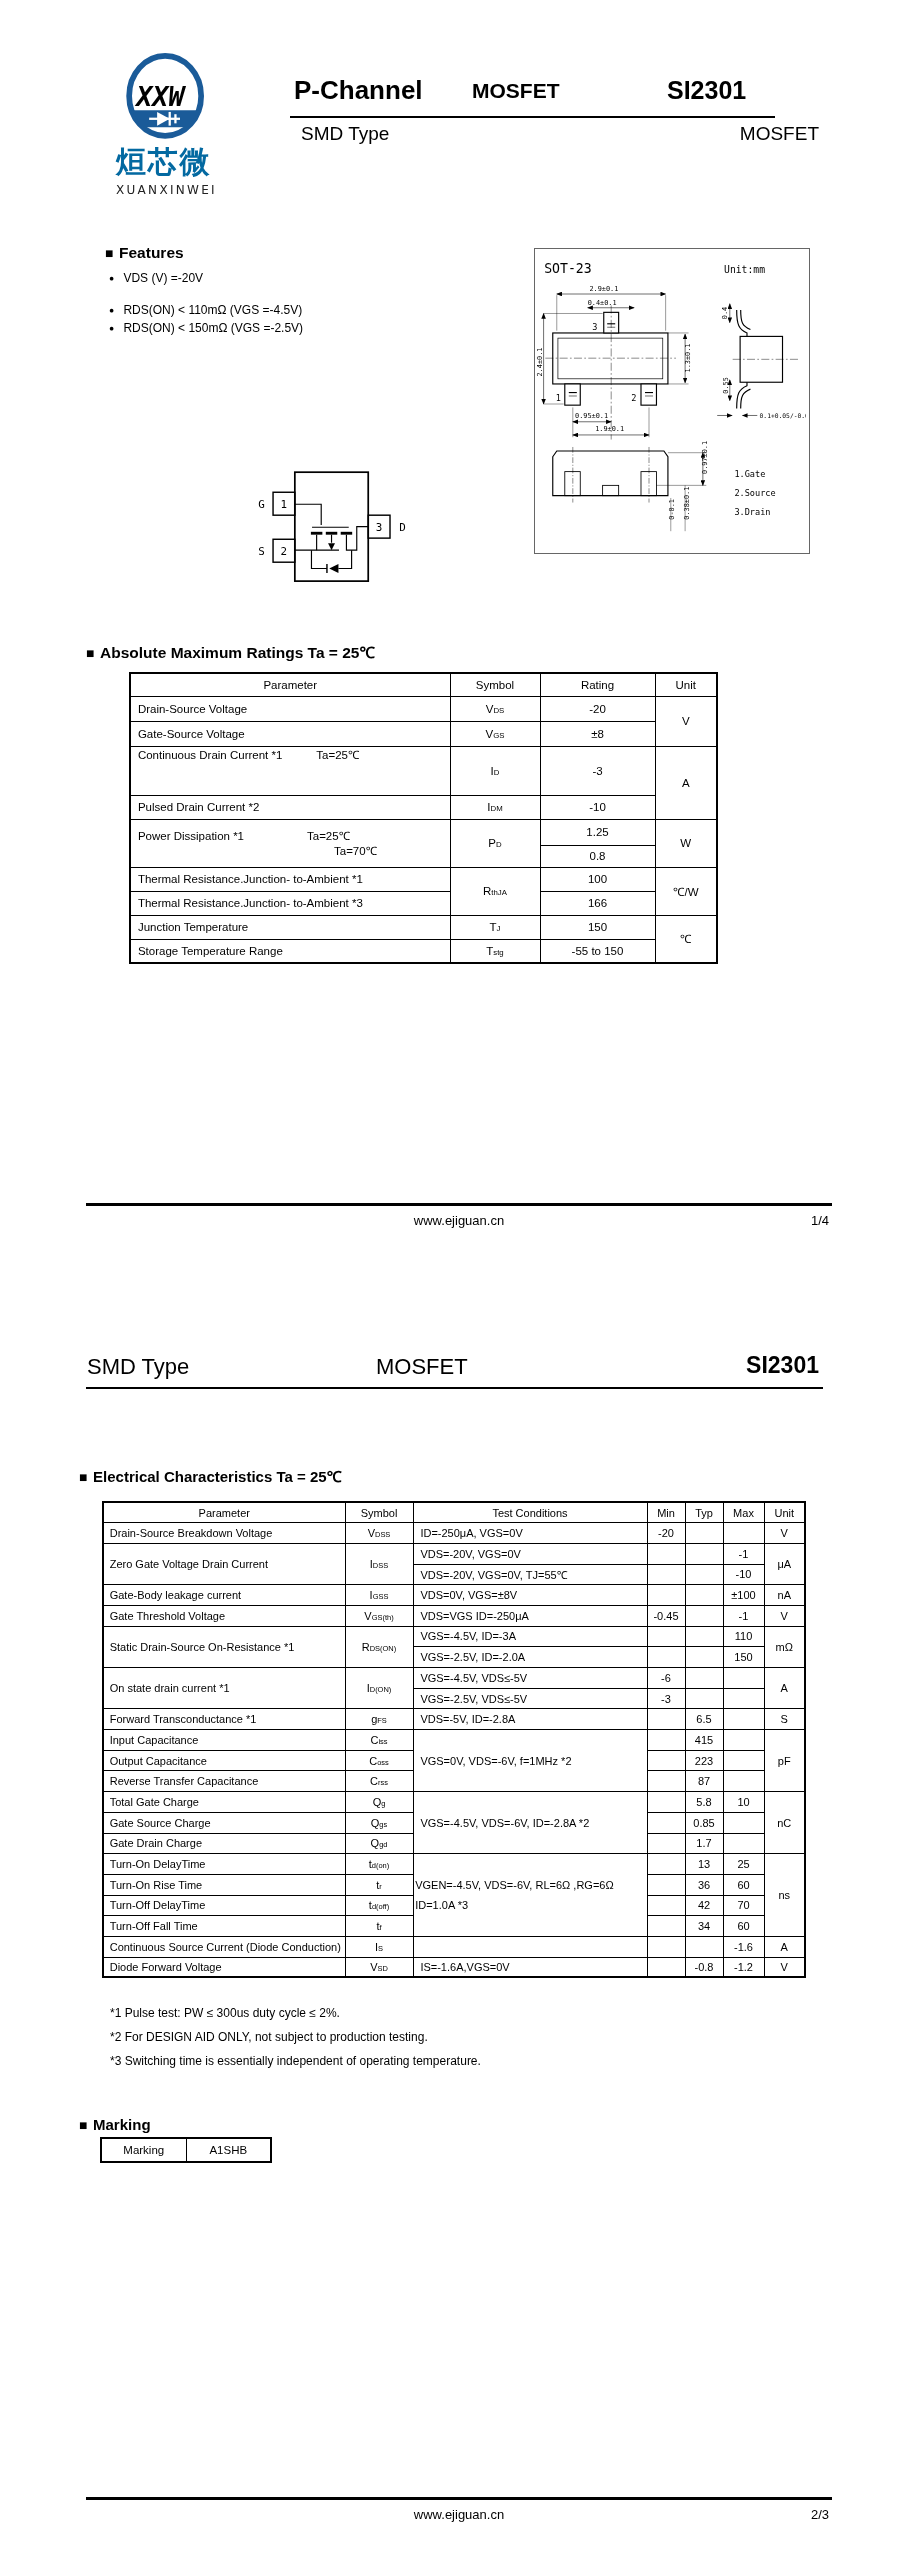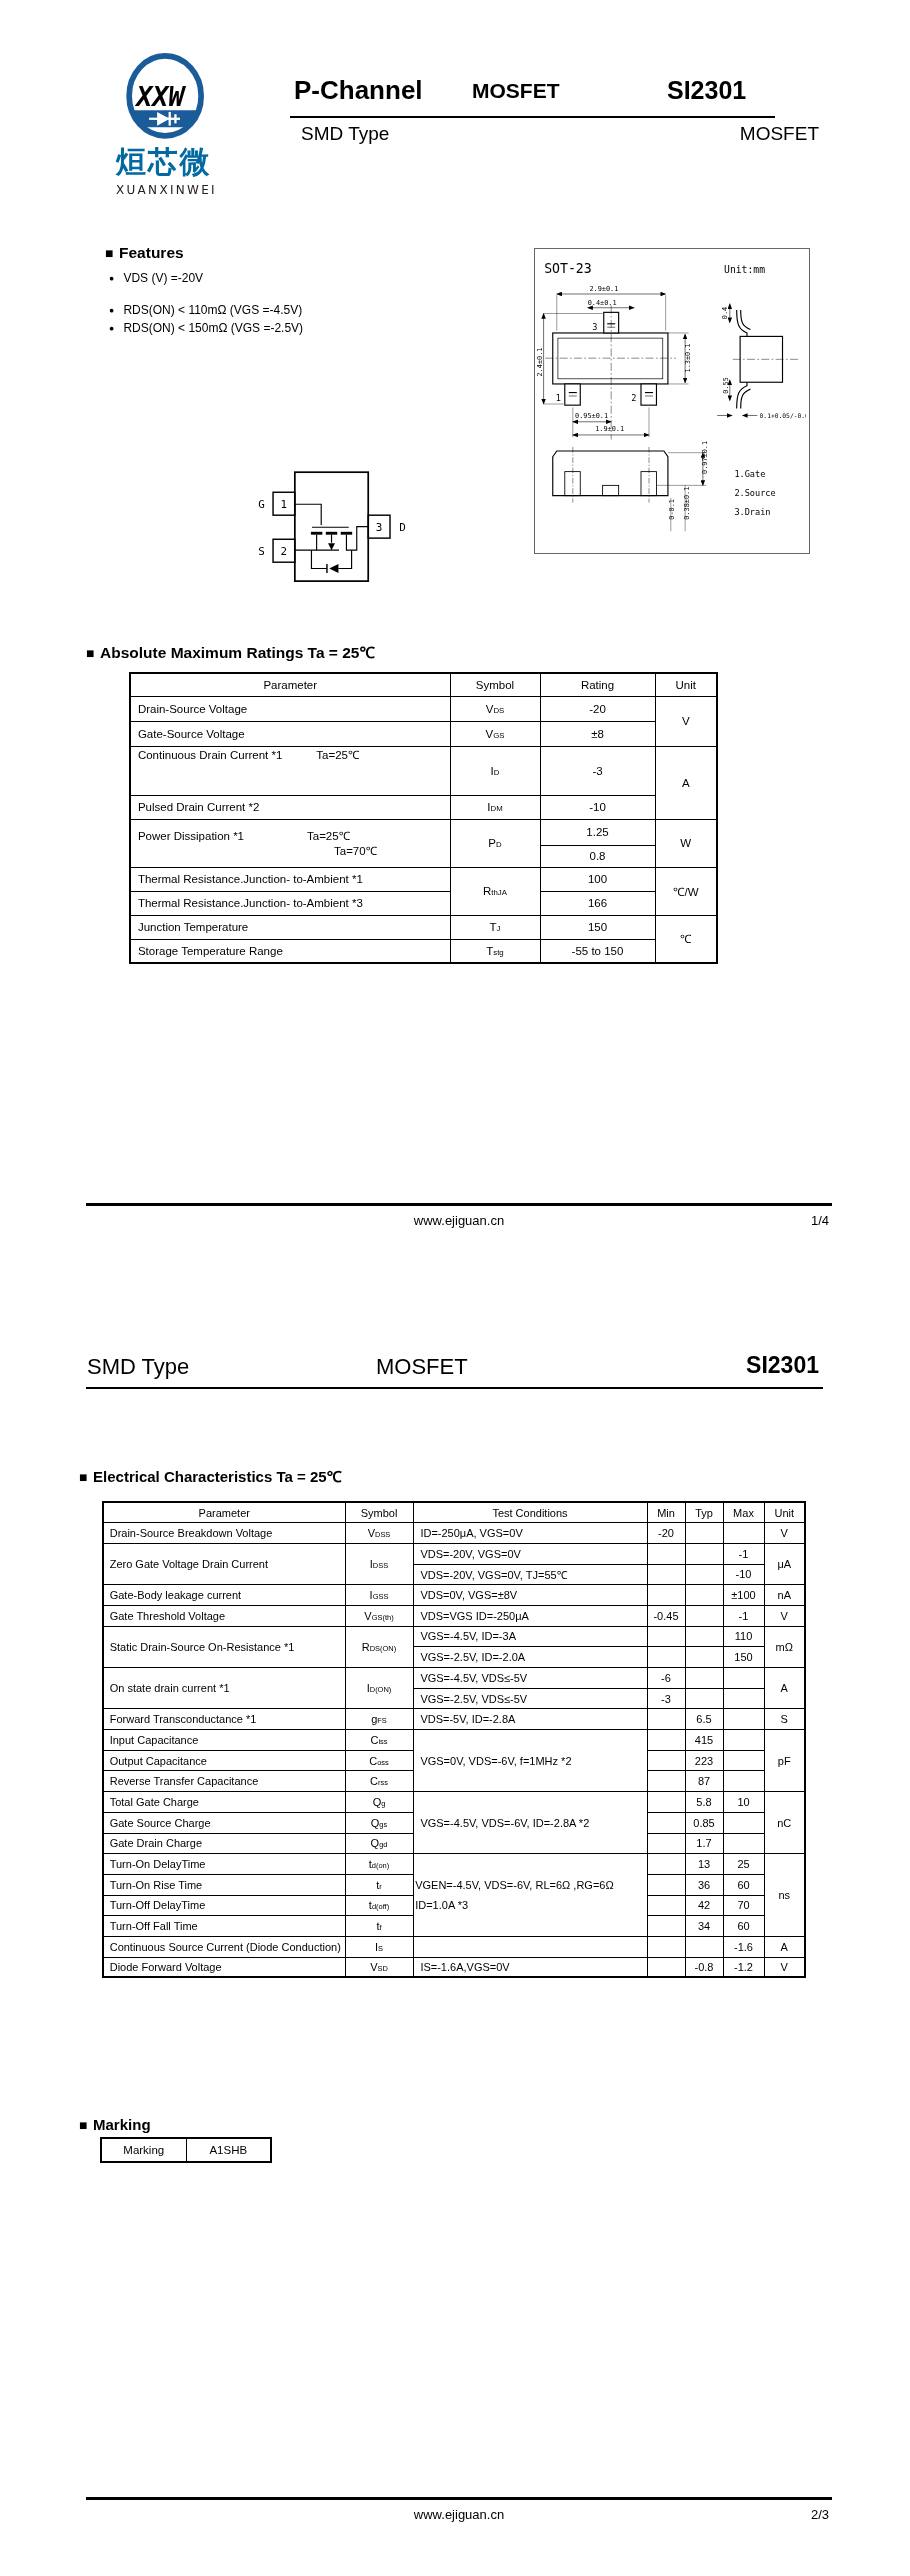--- a/index.html
+++ b/index.html
@@ -491,20 +491,25 @@
       <td><span>V</span><span class="ss">SD</span></td>
       <td class="cond">IS=-1.6A,VGS=0V</td>
       <td></td>
       <td>-0.8</td>
       <td>-1.2</td>
       <td>V</td>
     </tr>
   </tbody>
     </table>
 
+  <div class="abs" style="left:110px;top:718px;">
+    <div class="note" style="margin-bottom:9.8px">*1  Pulse test: PW ≤ 300us duty cycle ≤ 2%.</div>
+    <div class="note" style="margin-bottom:9.8px">*2 For DESIGN AID ONLY, not subject to production testing.</div>
+    <div class="note">*3 Switching time is essentially independent of operating temperature.</div>
+  </div>
 
   <div class="abs sec-h" style="left:79px;top:828px;font-size:15px;">
     <span class="mk">■</span><span>Marking</span>
   </div>
   <table class="abs dtab mark-tab" style="left:100px;top:849px;width:170px;">
     <colgroup>
         <col style="width:85px">
         <col style="width:85px">
       </colgroup>
     <tbody>

